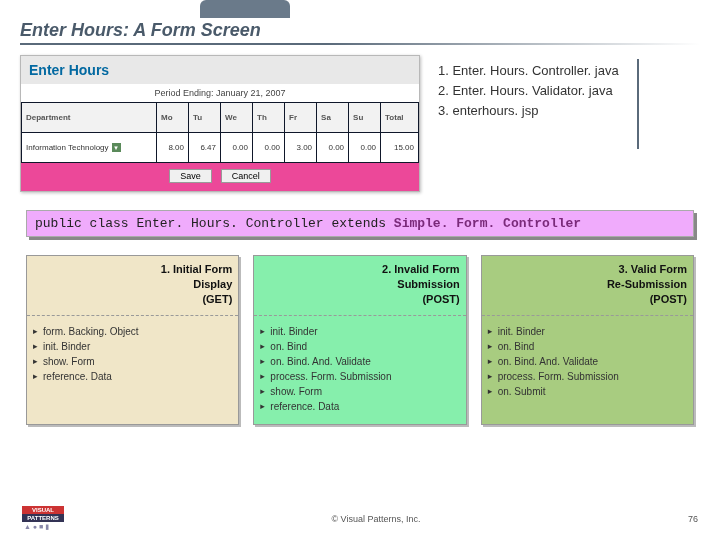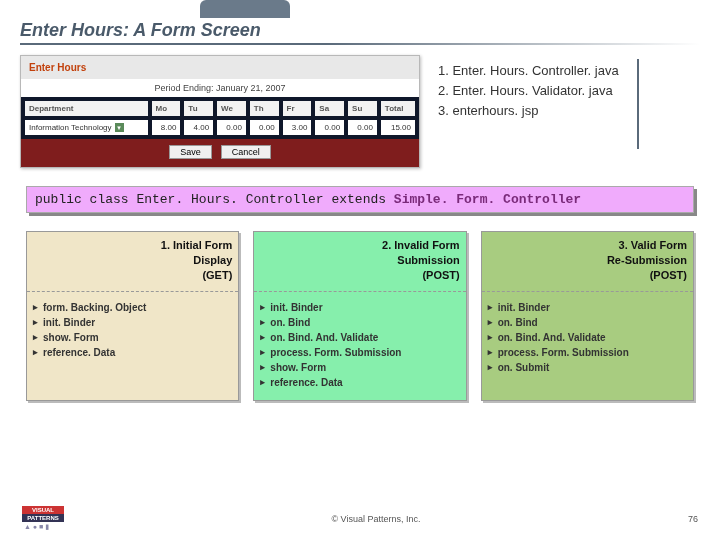--- a/index.html
+++ b/index.html
@@ -3,42 +3,42 @@
 <meta charset="utf-8">
 <style>
   * { box-sizing: border-box; }
   body { margin: 0; font-family: Verdana, Arial, sans-serif; font-size: 10px; color: #333; background: #fff; }
   .slide { width: 720px; height: 540px; position: relative; padding: 14px 20px 0 20px; }
   .topbar { position: absolute; top: 0; left: 200px; width: 90px; height: 18px; background: #6a7a8a; border-top-left-radius: 6px; border-top-right-radius: 6px; }
   .title { font-size: 18px; font-weight: bold; font-style: italic; color: #4a5a6a; margin: 6px 0 2px 0; }
   .rule { height: 2px; background: linear-gradient(to right, #5a6a7a 0%, #5a6a7a 45%, rgba(90,106,122,0) 100%); margin-bottom: 10px; }
   .upper { display: flex; align-items: flex-start; gap: 18px; margin-bottom: 18px; }
   .form-shot { width: 400px; border: 1px solid #b8b8b8; box-shadow: 1px 1px 3px rgba(0,0,0,0.25); background: #fff; }
-  .form-shot .hdr { background: #e8e8e8; padding: 6px 8px; font-size: 10px; color: #c2410c; font-weight: bold; }
+  .form-shot .hdr { background: #e8e8e8; padding: 6px 8px; font-size: 14px; color: #0369a1; font-weight: bold; }
   .form-shot .period { text-align: center; padding: 4px 0; font-size: 9px; color: #444; }
   .form-shot table { width: 100%; border-collapse: collapse; font-size: 8px; }
-  .form-shot th, .form-shot td { border: 4px solid #0f172a; padding: 3px 4px; text-align: left; }
+  .form-shot th, .form-shot td { border: 1px solid #0f172a; padding: 10px 4px; text-align: left; }
   .form-shot th { background: #f2f2f2; color: #555; font-weight: bold; }
   .form-shot td.num { text-align: right; }
   .form-shot .dept { display: flex; align-items: center; gap: 3px; }
   .down { width: 9px; height: 9px; background: #5a8a5a; display: inline-flex; align-items: center; justify-content: center; color: #fff; font-size: 7px; line-height: 1; }
-  .btnrow { text-align: center; padding: 6px 0 8px 0; background: #7f1d1d; }
+  .btnrow { text-align: center; padding: 6px 0 8px 0; background: #ec4899; }
   .btnrow button { font-size: 9px; padding: 1px 10px; margin: 0 3px; background: #f0f0f0; border: 1px solid #999; }
   .filelist { padding-top: 6px; }
   .filelist div { font-size: 13px; color: #333; line-height: 1.55; }
   .vrule { width: 2px; height: 90px; background: #5a6a7a; margin-top: 4px; }
   .codebox { background: #f0abfc; border: 1px solid #aaa; box-shadow: 3px 3px 0 #888; padding: 5px 8px; font-family: "Courier New", monospace; font-size: 13px; color: #222; margin: 0 6px 18px 6px; }
   .codebox .cls { color: #7a2a7a; font-weight: bold; }
   .cols { display: flex; gap: 14px; margin: 0 6px; }
   .col { flex: 1; border: 1px solid #999; box-shadow: 2px 2px 0 #bbb; padding: 0; }
   .col.c1 { background: #f0e6c8; }
   .col.c2 { background: #86efac; }
   .col.c3 { background: #a8cc80; }
   .col h4 { margin: 0; padding: 6px 6px 8px 6px; font-size: 11px; text-align: right; color: #111; line-height: 1.35; border-bottom: 1px dashed #999; }
-  .col ul { list-style: none; margin: 8px 0 10px 0; padding: 0 8px; font-weight: bold; }
+  .col ul { list-style: none; margin: 8px 0 10px 0; padding: 0 8px; }
   .col li { font-size: 10px; color: #333; padding: 2px 0 2px 8px; position: relative; }
   .col li::before { content: "\25B8"; position: absolute; left: -2px; top: 2px; font-size: 9px; color: #333; }
   .footer { position: absolute; bottom: 8px; left: 0; width: 720px; display: flex; align-items: center; justify-content: space-between; padding: 0 22px; font-size: 9px; color: #555; }
   .logo { width: 42px; height: 26px; }
   .logo .top { background: #c33; color: #fff; font-size: 6px; text-align: center; padding: 1px 0; font-weight: bold; }
   .logo .bot { background: #335; color: #fff; font-size: 6px; text-align: center; padding: 1px 0; font-weight: bold; }
   .logo .icons { display: flex; gap: 2px; padding: 1px 2px; font-size: 7px; color: #88a; }
 </style>
 </head>
 <body>
@@ -68,21 +68,21 @@
           </thead>
         <tbody>
             <tr>
           <td>
             <span class="dept">
               <span>Information Technology</span>
               <span class="down">▾</span>
             </span>
           </td>
           <td class="num">8.00</td>
-          <td class="num">4.00</td>
+          <td class="num">6.47</td>
           <td class="num">0.00</td>
           <td class="num">0.00</td>
           <td class="num">3.00</td>
           <td class="num">0.00</td>
           <td class="num">0.00</td>
           <td class="num">15.00</td>
         </tr>
           </tbody>
       </table>
       <div class="btnrow">

